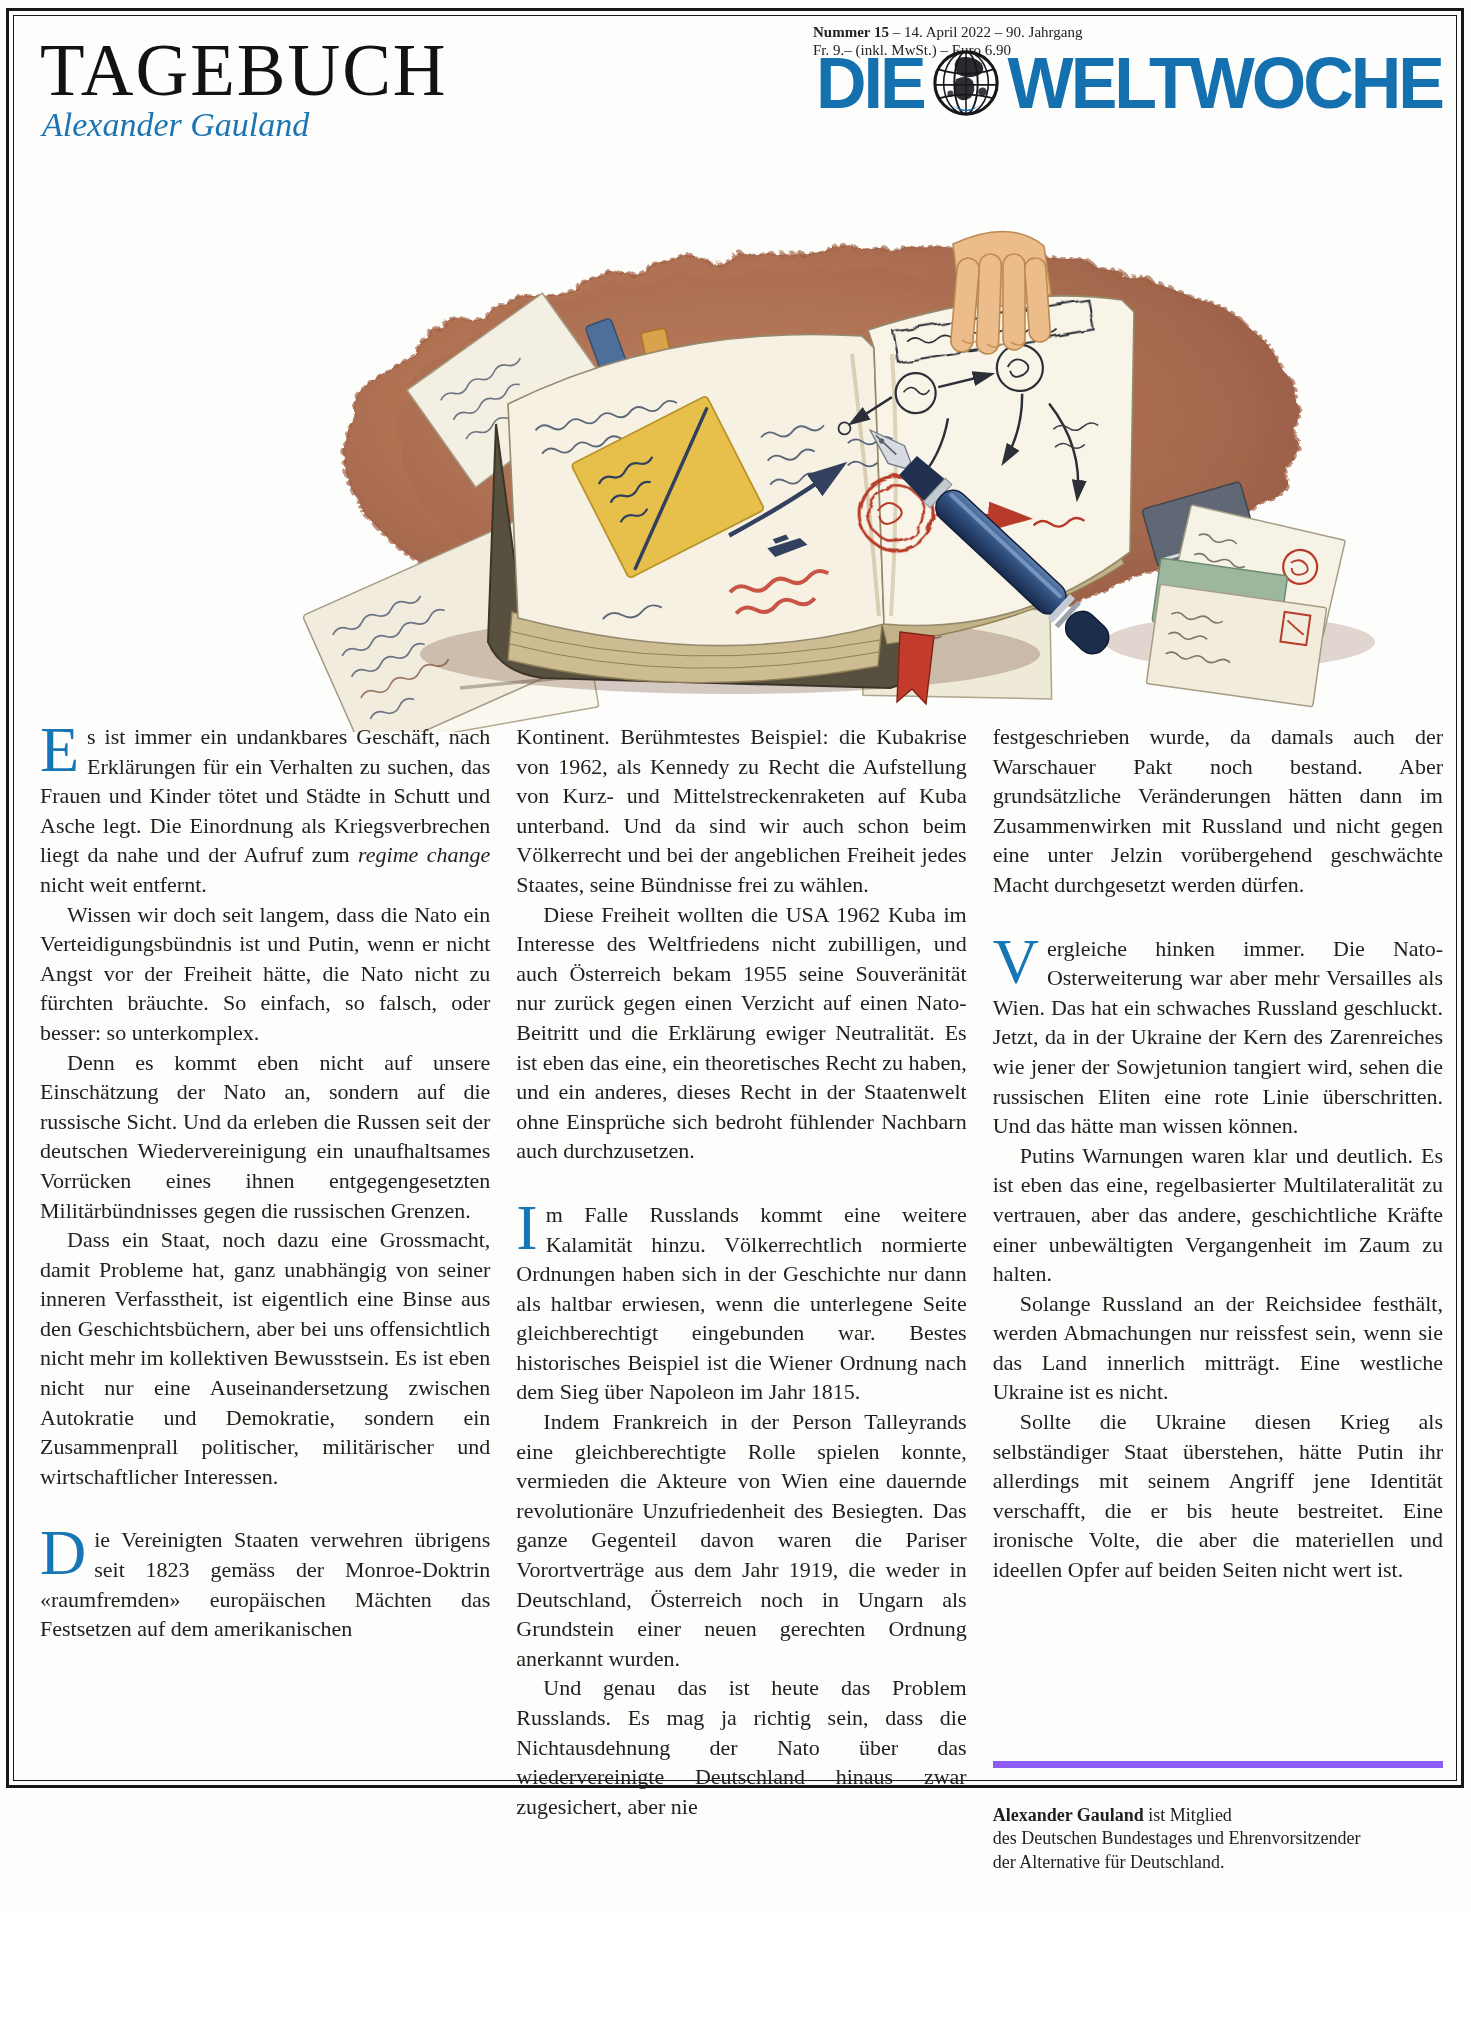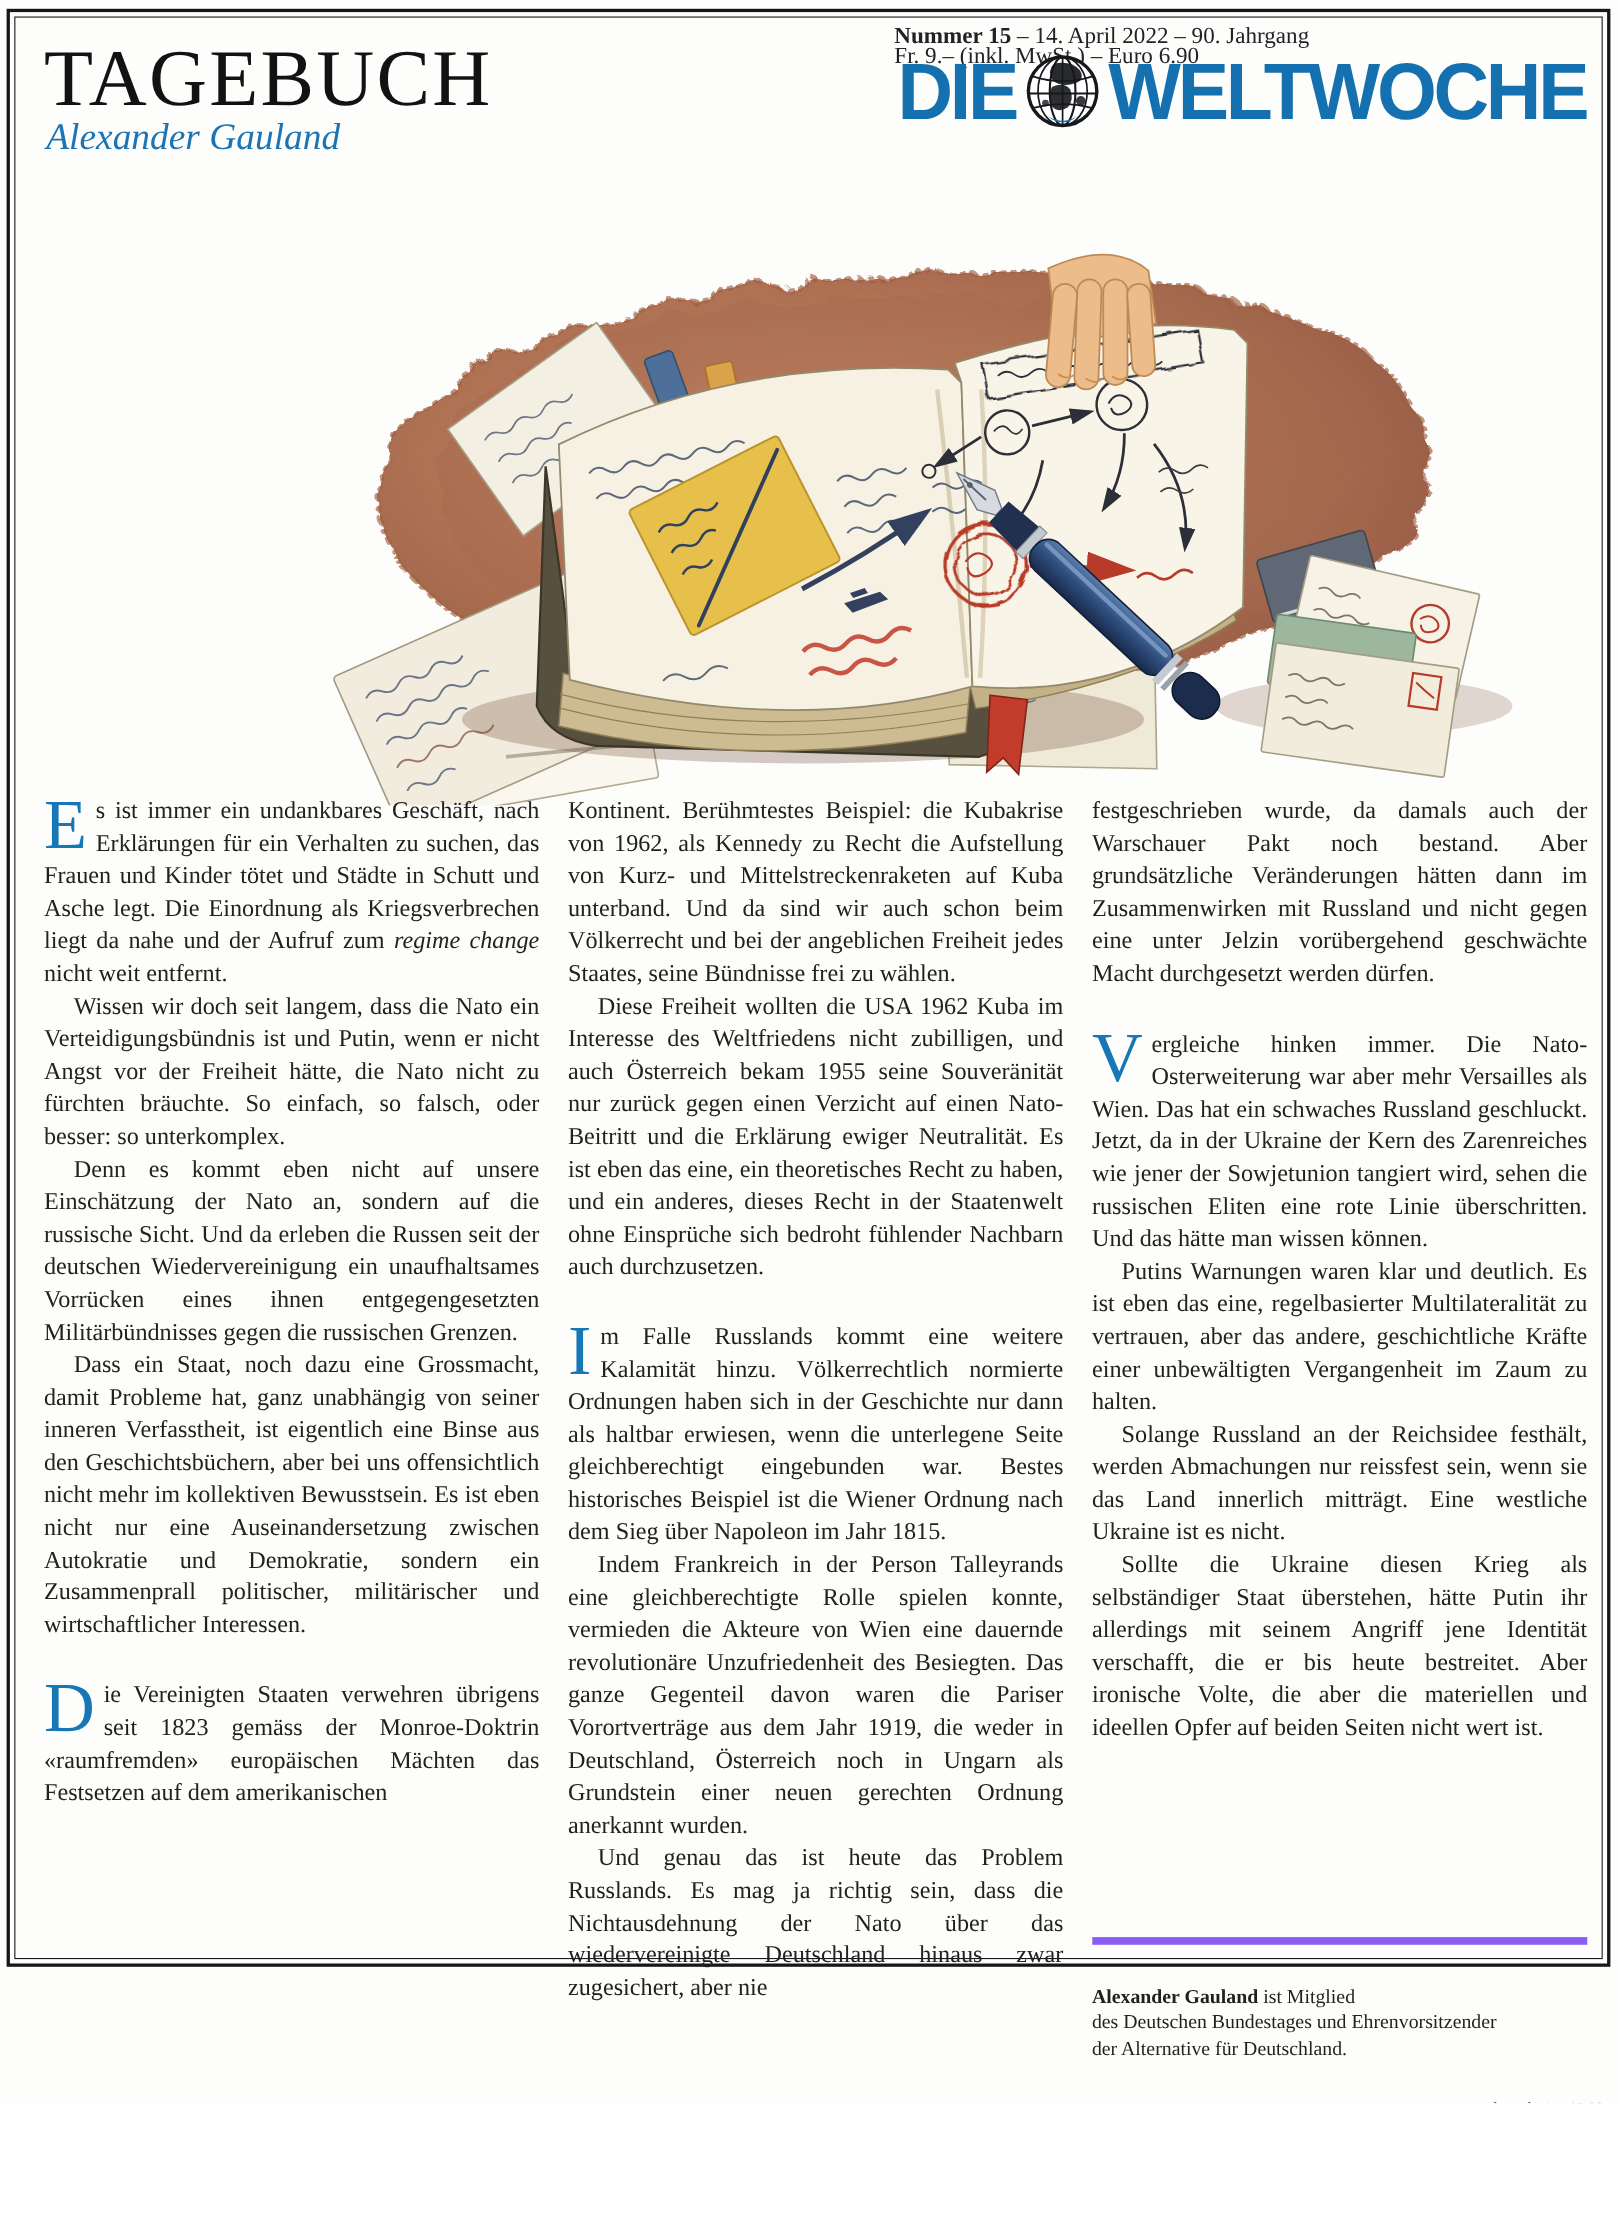--- a/index.html
+++ b/index.html
@@ -5,21 +5,21 @@
   html,body{margin:0;padding:0;background:#ffffff;}
   .page{position:relative;width:1471px;height:1912px;background:#fdfdfb;overflow:hidden;
         font-family:"Liberation Serif", serif;color:#1f1f1e;text-decoration:underline;}
   
   .frame-outer{position:absolute;left:6px;top:8px;right:7px;bottom:124px;border:3px solid #17171a;pointer-events:none;}
   .frame-inner{position:absolute;left:13px;top:15px;right:14px;bottom:131px;border:1px solid #17171a;pointer-events:none;}
 
   
   .title{position:absolute;left:40px;top:34px;font-size:73px;line-height:1;letter-spacing:2px;color:#121212;font-weight:normal;margin:0;}
   .author{position:absolute;left:42px;top:108px;font-size:34px;line-height:1;font-style:italic;color:#1b74b4;}
-  .issue-info{position:absolute;left:813px;top:24px;font-size:21px;line-height:17.5px;color:#222;}
+  .issue-info{position:absolute;left:813px;top:24px;font-size:15px;line-height:17.5px;color:#222;}
   .logo{position:absolute;right:29px;top:46px;height:74px;display:flex;align-items:center;gap:7px;}
   .logo .word{font-family:"Liberation Sans", sans-serif;font-weight:bold;font-size:70px;line-height:70px;
               letter-spacing:-3px;color:#1470ae;transform:scaleY(1.04);}
   .globe{flex:0 0 auto;}
 
   
   .illo{position:absolute;left:250px;top:172px;width:1170px;height:560px;}
 
   
   .columns{position:absolute;left:40px;top:722px;width:1403px;height:1158px;display:flex;gap:26px;}
@@ -275,21 +275,21 @@
         <p class=""><span>Diese Freiheit wollten die USA 1962 Kuba im Interesse des Weltfriedens nicht zubilligen, und auch Österreich bekam 1955 seine Souveränität nur zurück gegen einen Verzicht auf einen Nato-Beitritt und die Erklärung ewiger Neutralität. Es ist eben das eine, ein theoretisches Recht zu haben, und ein anderes, dieses Recht in der Staatenwelt ohne Einsprüche sich bedroht fühlender Nachbarn auch durchzusetzen.</span></p>
         <p class="drop section"><span class="dropcap">I</span><span>m Falle Russlands kommt eine weitere Kalamität hinzu. Völkerrechtlich normierte Ordnungen haben sich in der Geschichte nur dann als haltbar erwiesen, wenn die unterlegene Seite gleichberechtigt eingebunden war. Bestes historisches Beispiel ist die Wiener Ordnung nach dem Sieg über Napoleon im Jahr 1815.</span></p>
         <p class=""><span>Indem Frankreich in der Person Talleyrands eine gleichberechtigte Rolle spielen konnte, vermieden die Akteure von Wien eine dauernde revolutionäre Unzufriedenheit des Besiegten. Das ganze Gegenteil davon waren die Pariser Vorortverträge aus dem Jahr 1919, die weder in Deutschland, Österreich noch in Ungarn als Grundstein einer neuen gerechten Ordnung anerkannt wurden.</span></p>
         <p class=""><span>Und genau das ist heute das Problem Russlands. Es mag ja richtig sein, dass die Nichtausdehnung der Nato über das wiedervereinigte Deutschland hinaus zwar zugesichert, aber nie</span></p>
       </div>
     <div class="col">
         <p class=" cont"><span>festgeschrieben wurde, da damals auch der Warschauer Pakt noch bestand. Aber grundsätzliche Veränderungen hätten dann im Zusammenwirken mit Russland und nicht gegen eine unter Jelzin vorübergehend geschwächte Macht durchgesetzt werden dürfen.</span></p>
         <p class="drop section"><span class="dropcap">V</span><span>ergleiche hinken immer. Die Nato-Osterweiterung war aber mehr Versailles als Wien. Das hat ein schwaches Russland geschluckt. Jetzt, da in der Ukraine der Kern des Zarenreiches wie jener der Sowjetunion tangiert wird, sehen die russischen Eliten eine rote Linie überschritten. Und das hätte man wissen können.</span></p>
         <p class=""><span>Putins Warnungen waren klar und deutlich. Es ist eben das eine, regelbasierter Multilateralität zu vertrauen, aber das andere, geschichtliche Kräfte einer unbewältigten Vergangenheit im Zaum zu halten.</span></p>
         <p class=""><span>Solange Russland an der Reichsidee festhält, werden Abmachungen nur reissfest sein, wenn sie das Land innerlich mitträgt. Eine westliche Ukraine ist es nicht.</span></p>
-        <p class=""><span>Sollte die Ukraine diesen Krieg als selbständiger Staat überstehen, hätte Putin ihr allerdings mit seinem Angriff jene Identität verschafft, die er bis heute bestreitet. Aber ironische Volte, die aber die materiellen und ideellen Opfer auf beiden Seiten nicht wert ist.</span></p>
+        <p class=""><span>Sollte die Ukraine diesen Krieg als selbständiger Staat überstehen, hätte Putin ihr allerdings mit seinem Angriff jene Identität verschafft, die er bis heute bestreitet. Eine ironische Volte, die aber die materiellen und ideellen Opfer auf beiden Seiten nicht wert ist.</span></p>
         <div class="bio">
           <div><strong>Alexander Gauland</strong><span> ist Mitglied</span></div>
           <div><span>des Deutschen Bundestages und Ehrenvorsitzender</span></div>
           <div><span>der Alternative für Deutschland.</span></div>
         </div>
       </div>
   </main>
 
   <div class="page-number">10</div>
   <div class="footer-right">

